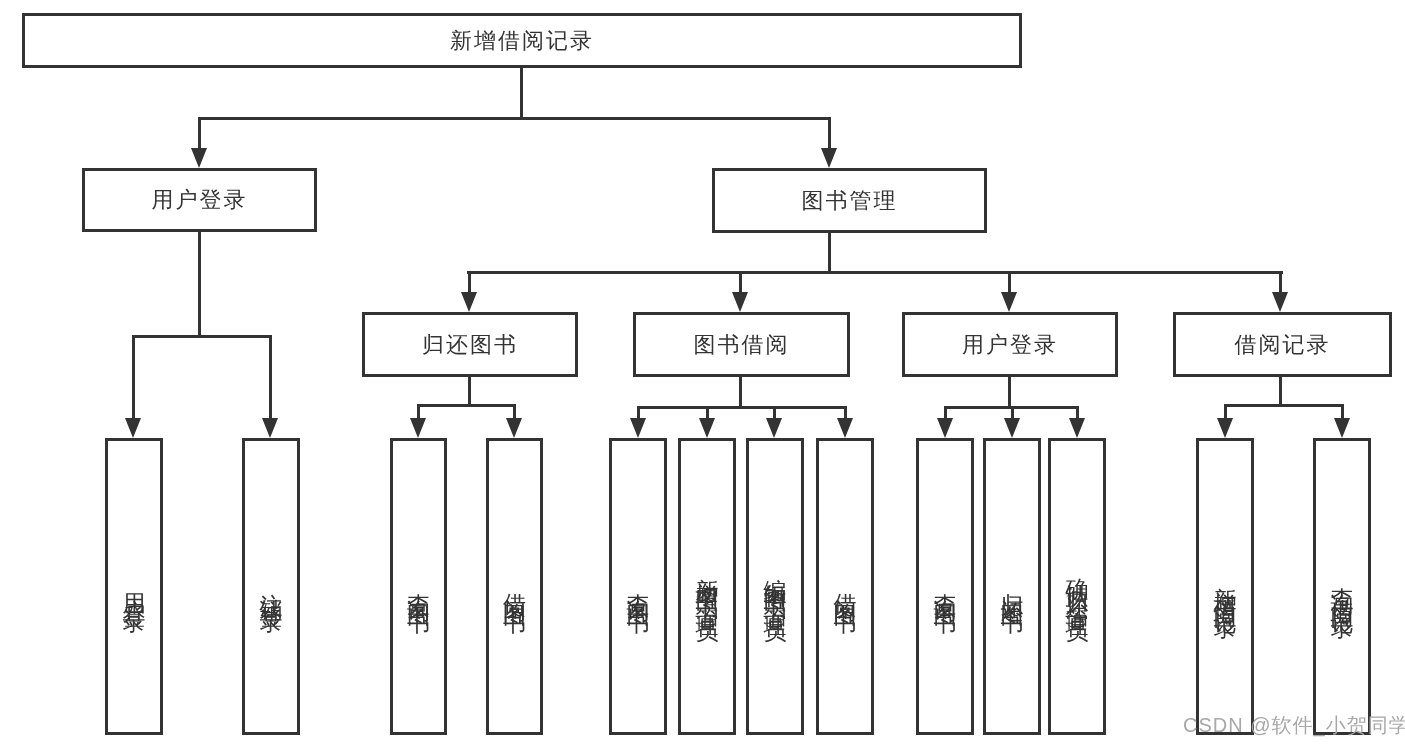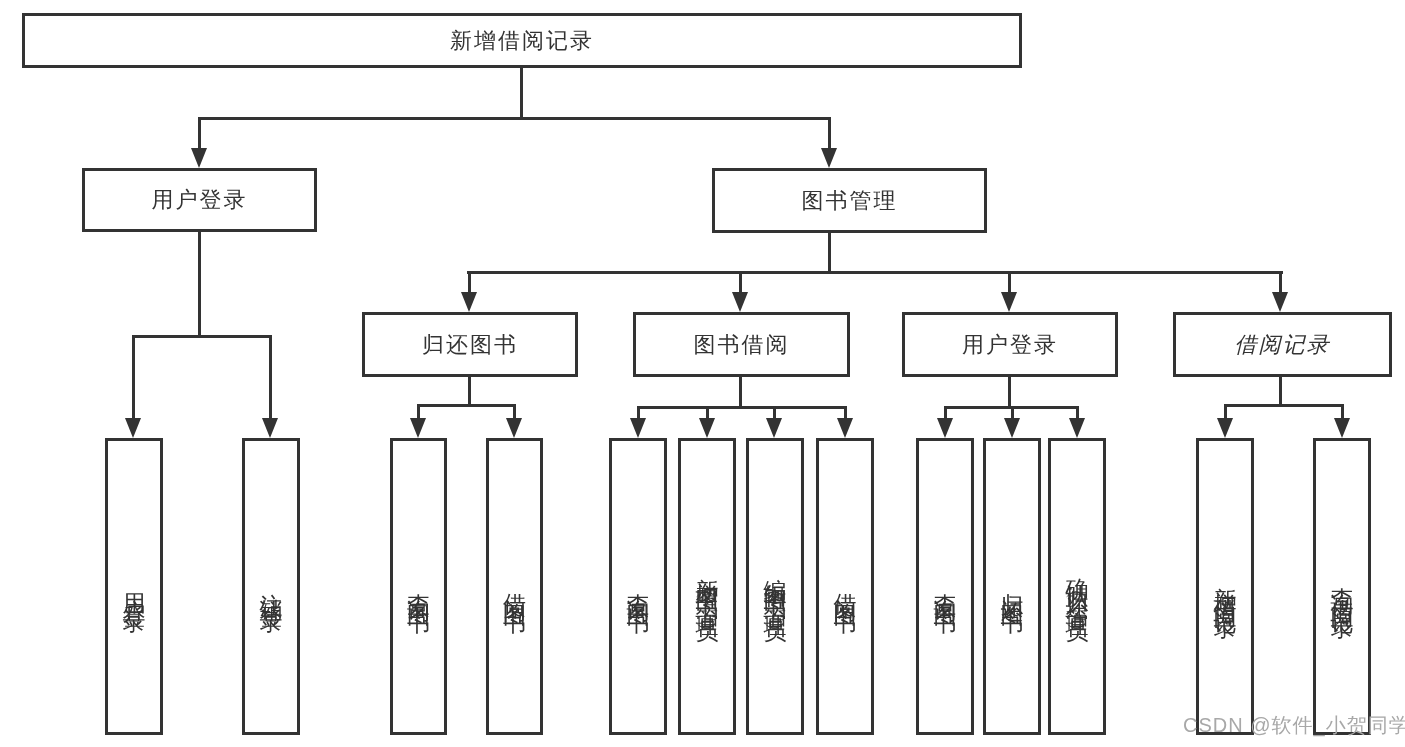--- a/index.html
+++ b/index.html
@@ -96,21 +96,21 @@
   <div class="v" style="left:739px; top:271px; height:21px;"></div>
   <div class="arrow" style="left:732px; top:292px;"></div>
   <div class="v" style="left:1008px; top:271px; height:21px;"></div>
   <div class="arrow" style="left:1001px; top:292px;"></div>
   <div class="v" style="left:1279px; top:271px; height:21px;"></div>
   <div class="arrow" style="left:1272px; top:292px;"></div>
 
   <div class="box" style="left:362px; top:312px; width:216px; height:65px;">归还图书</div>
   <div class="box" style="left:633px; top:312px; width:217px; height:65px;">图书借阅</div>
   <div class="box" style="left:902px; top:312px; width:216px; height:65px;">用户登录</div>
-  <div class="box" style="left:1173px; top:312px; width:219px; height:65px;font-style:italic;">借阅记录</div>
+  <div class="box" style="left:1173px; top:312px; width:219px; height:65px;">借阅记录</div>
 
   <div class="v" style="left:468px; top:377px; height:30px;"></div>
   <div class="h" style="left:417px; top:404px; width:99px;"></div>
   <div class="v" style="left:417px; top:404px; height:14px;"></div>
   <div class="arrow" style="left:410px; top:418px;"></div>
   <div class="v" style="left:513px; top:404px; height:14px;"></div>
   <div class="arrow" style="left:506px; top:418px;"></div>
 
   <div class="v" style="left:739px; top:377px; height:32px;"></div>
   <div class="h" style="left:637px; top:406px; width:210px;"></div>

